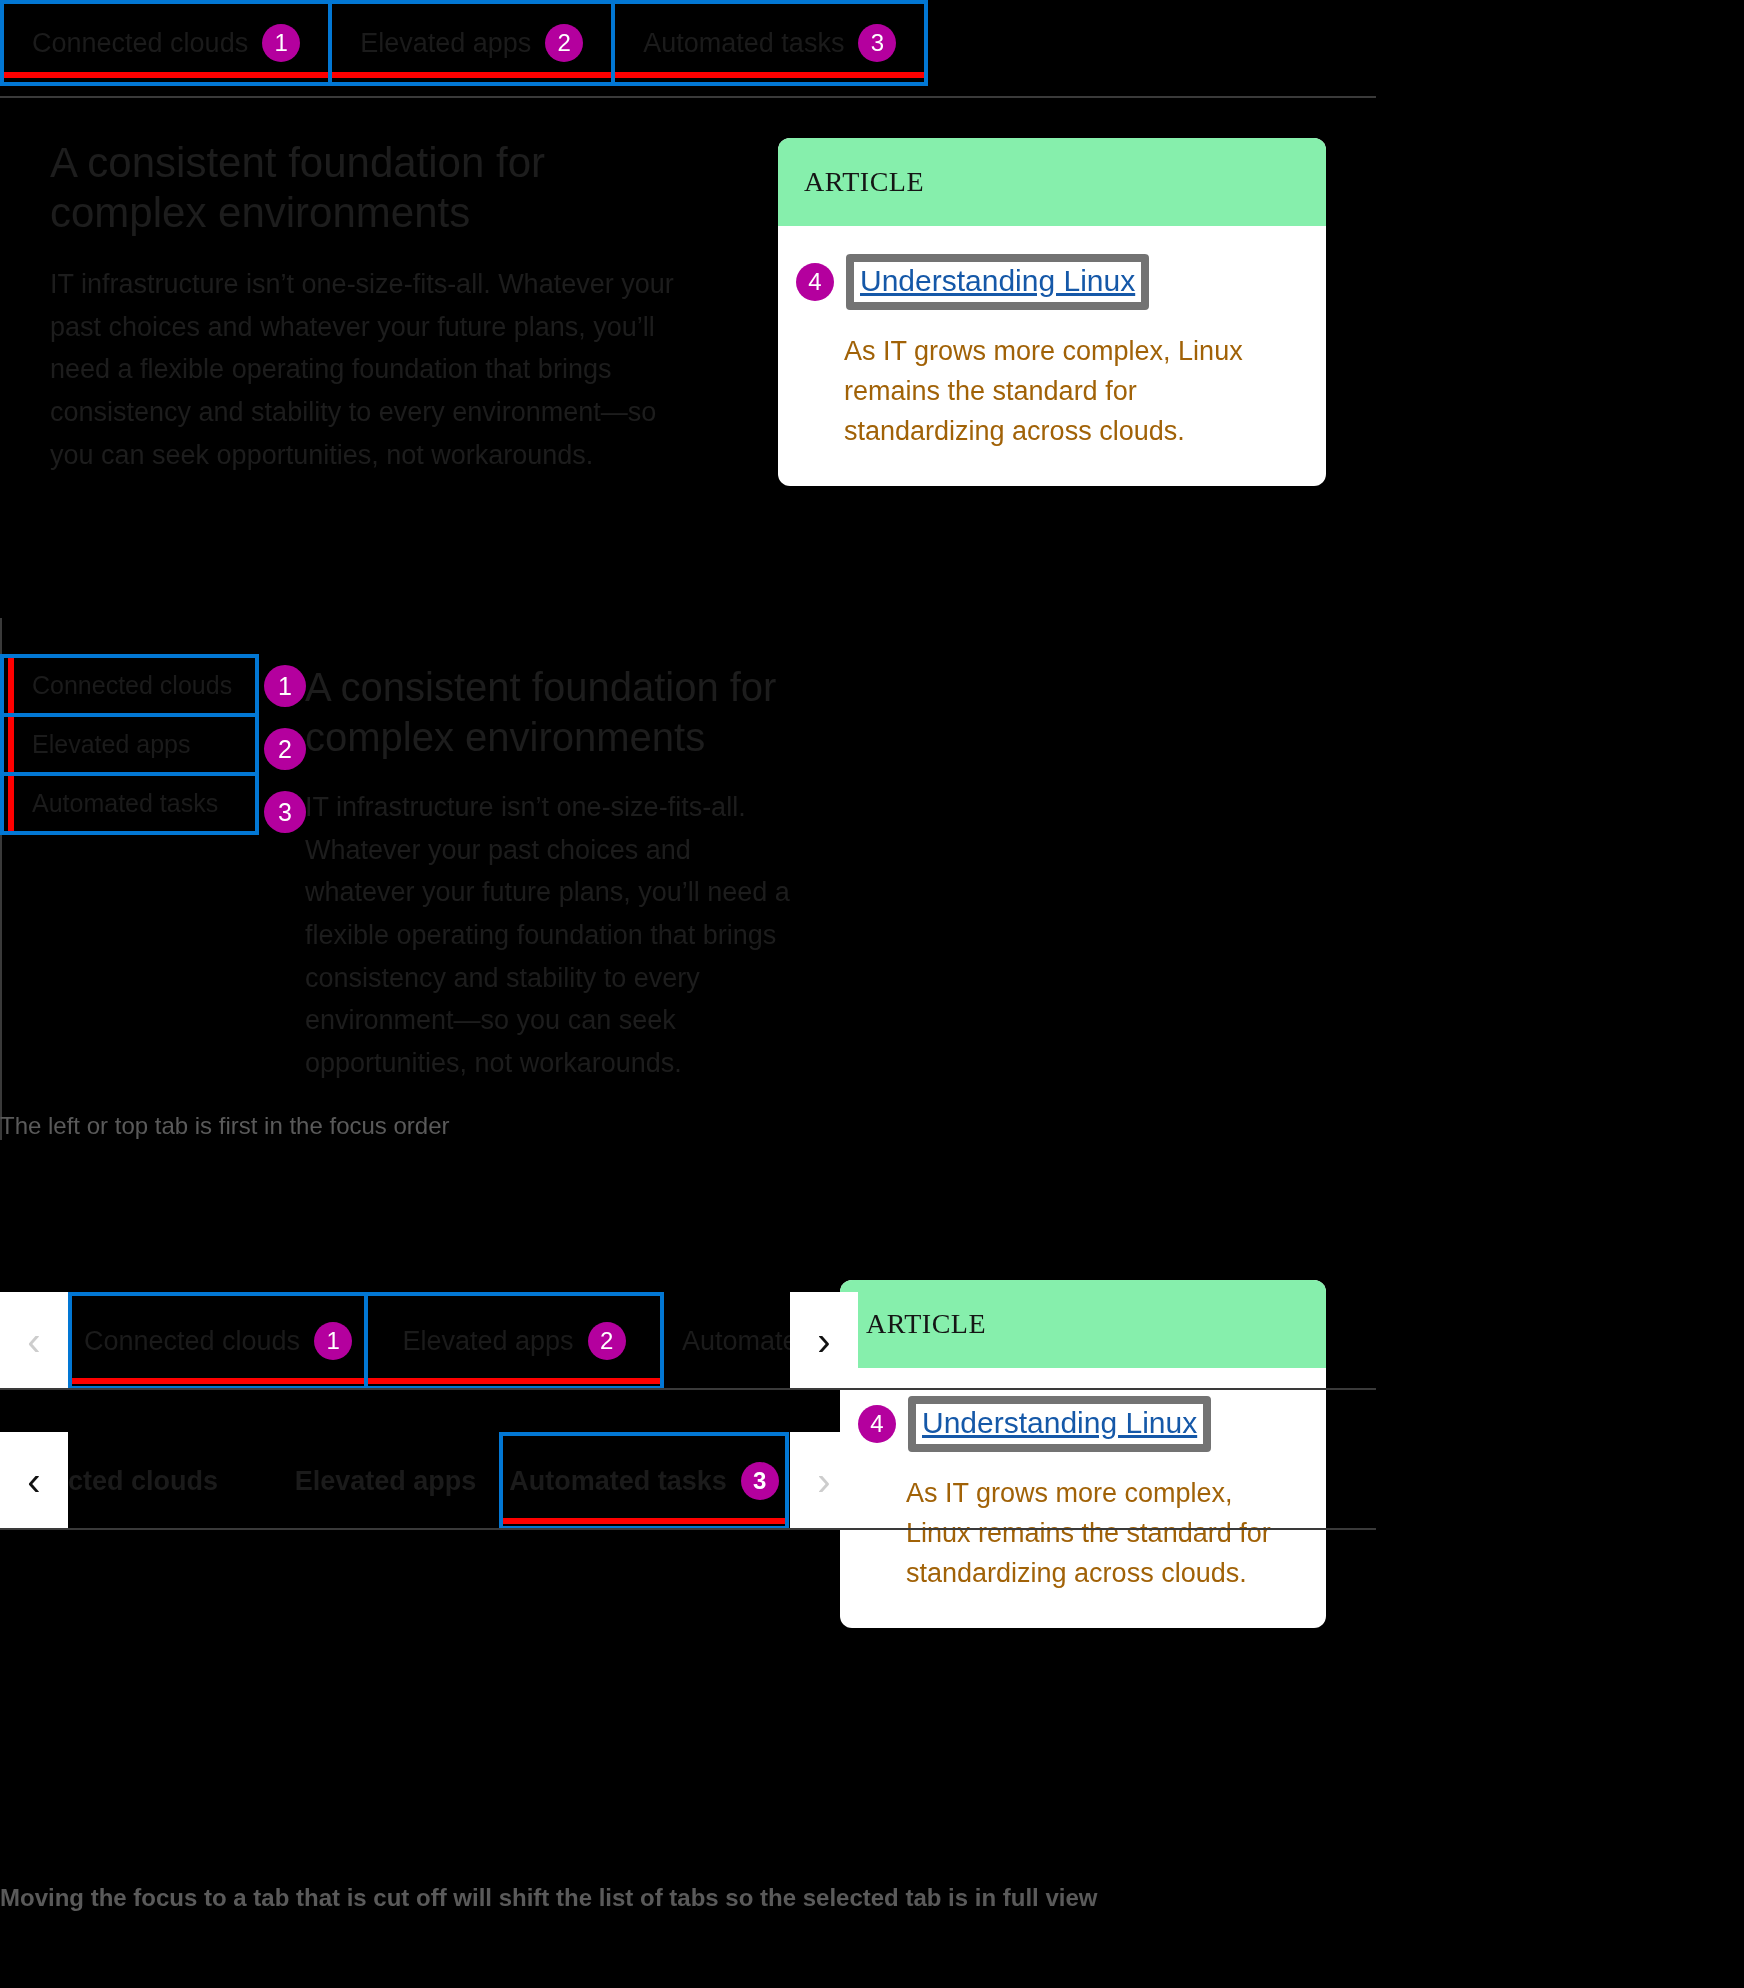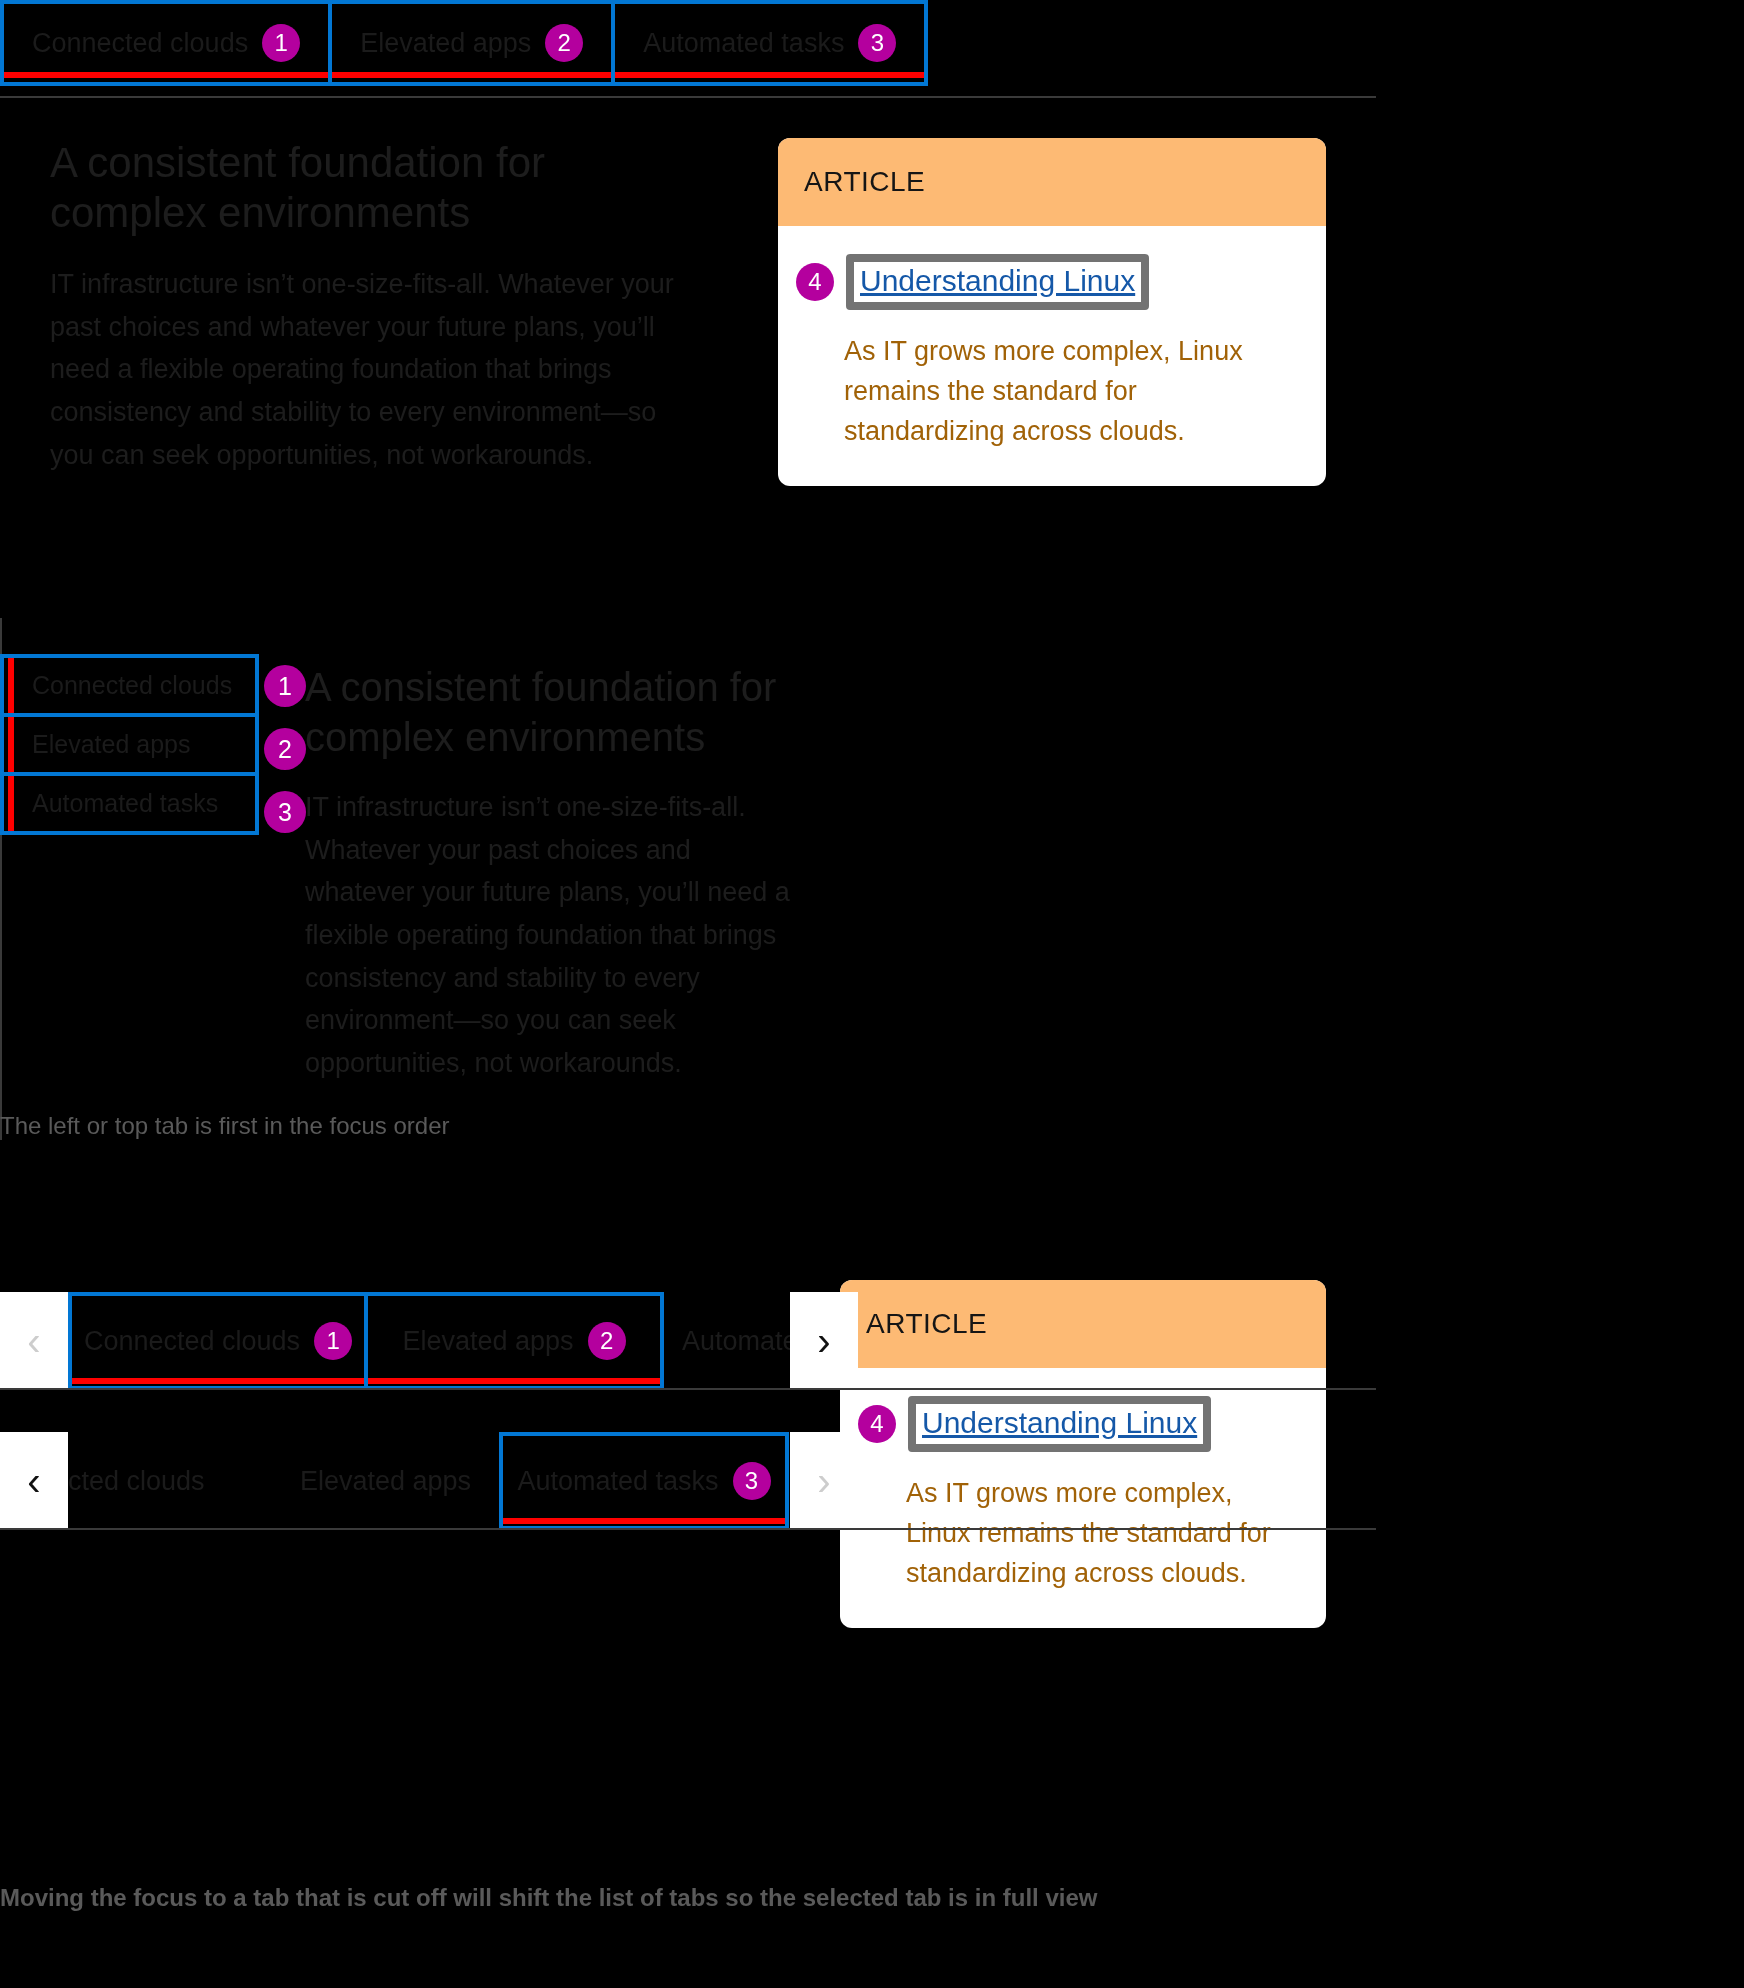--- a/index.html
+++ b/index.html
@@ -106,25 +106,26 @@
 
   
   .article-card {
     position: absolute;
     background: #ffffff;
     border-radius: 12px;
     overflow: hidden;
     box-shadow: 0 2px 6px rgba(0,0,0,0.25);
   }
   .article-card-header {
-    background: #fdba74;
+    background: #86efac;
     color: #151515;
     font-size: 28px;
     letter-spacing: 0.5px;
     padding: 28px 26px;
+    font-family: Liberation Serif, serif;
   }
   .article-card-body {
     padding: 28px 26px 34px 26px;
   }
   .article-link-row {
     display: flex;
     align-items: center;
     gap: 12px;
     margin-left: -8px;
   }
@@ -294,21 +295,21 @@
     background: #3a3a3a;
   }
 
   #scroll-bar-1 { left: 0; top: 1292px; width: 858px; }
   #scroll-bar-1 .scroll-viewport { width: 722px; }
   #scroll-bar-1 .s-tab { width: 300px; }
   #scroll-bar-1 .s-tab-3 { width: 300px; justify-content: flex-start; padding-left: 18px; }
   #bar1-underline { left: 0; top: 1388px; width: 1376px; }
 
   #scroll-bar-2 { left: 0; top: 1432px; width: 858px; }
-  #scroll-bar-2 .scroll-viewport { width: 722px; }
+  #scroll-bar-2 .scroll-viewport { width: 722px; font-weight: bold; }
   #scroll-bar-2 .s-tab { width: 235px; }
   #scroll-bar-2 .s-tab-1 { justify-content: flex-start; padding-left: 0; width: 200px; }
   #scroll-bar-2 .s-tab-3 { width: 290px; }
   #bar2-underline { left: 0; top: 1528px; width: 1376px; }
 </style>
 </head>
 <body>
 
 <div id="section-top-tabs">
   <div id="top-tablist">

